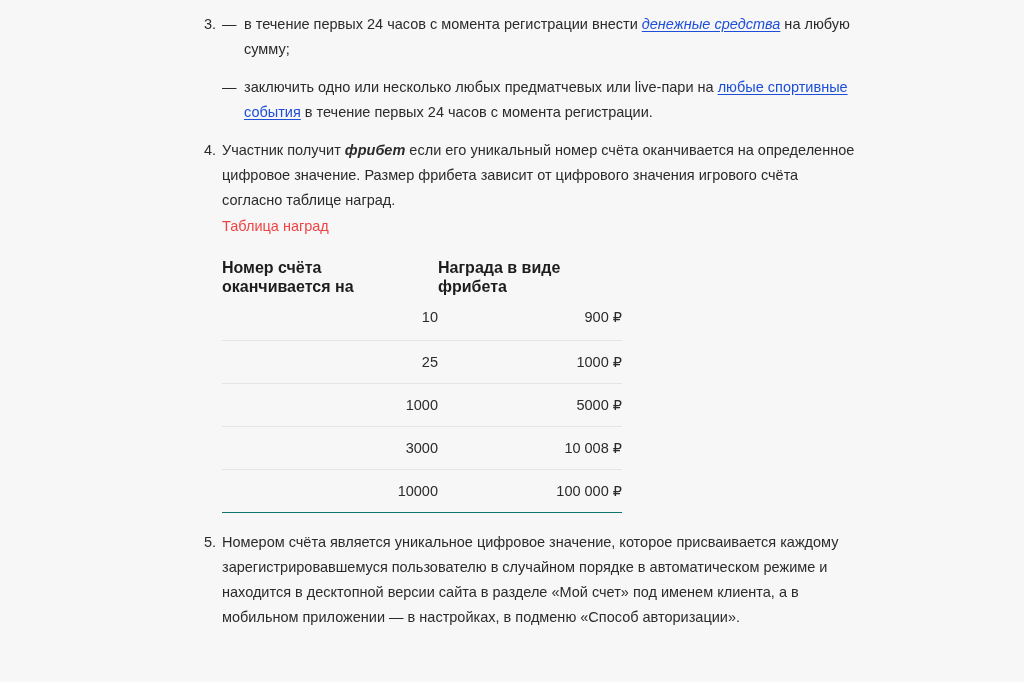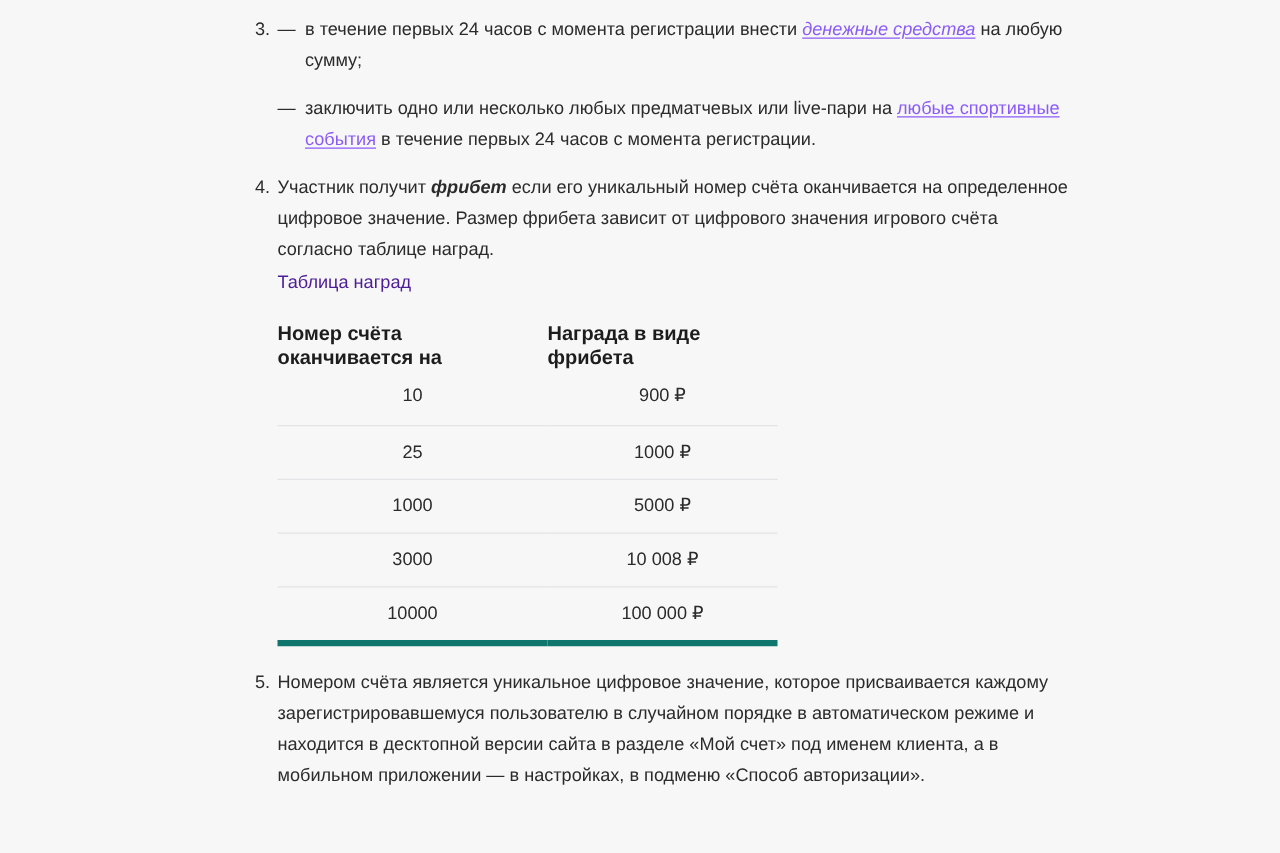--- a/index.html
+++ b/index.html
@@ -70,36 +70,36 @@
   .dash-item:last-child { margin-bottom: 0; }
   .dash-item .dash {
     position: absolute;
     left: 0;
     top: 0;
     color: #2b2b2b;
   }
 
   
   a.link {
-    color: #8b5cf6;
+    color: #1d4ed8;
     text-decoration: underline;
     text-underline-offset: 2px;
   }
   a.link.italic {
     font-style: italic;
   }
 
   b, .bold { font-weight: bold; font-style: italic; }
 
   
   .table-caption {
     margin-top: 1px;
     font-size: 14.5px;
     line-height: 25px;
-    color: #4c1d95;
+    color: #ef4444;
   }
 
   
   .table-wrap {
     margin-top: 19px;
     margin-left: 222px;
     width: 400px;
   }
   table.rewards {
     border-collapse: collapse;
@@ -116,35 +116,35 @@
     font-size: 16px;
     line-height: 19px;
     color: #1d1d1d;
     padding: 0 0 8px 0;
     vertical-align: top;
     border: 0;
   }
   table.rewards th .hl2 { display: block; }
 
   table.rewards td {
-    text-align: center;
+    text-align: right;
     font-weight: normal;
     color: #2b2b2b;
     padding: 12px 0 11px 0;
     vertical-align: middle;
     border-top: 1px solid #e3e4e6;
     line-height: 19px;
   }
   table.rewards tr.first-row td {
     border-top: 0;
     padding-top: 4px;
     padding-bottom: 13px;
   }
   table.rewards tr.last-row td {
-    border-bottom: 5px solid #0f766e;
+    border-bottom: 1px solid #0f766e;
   }
 </style>
 </head>
 <body>
 
 <div class="page">
 
   <ol class="rules">
 
     <li class="rule r3">

